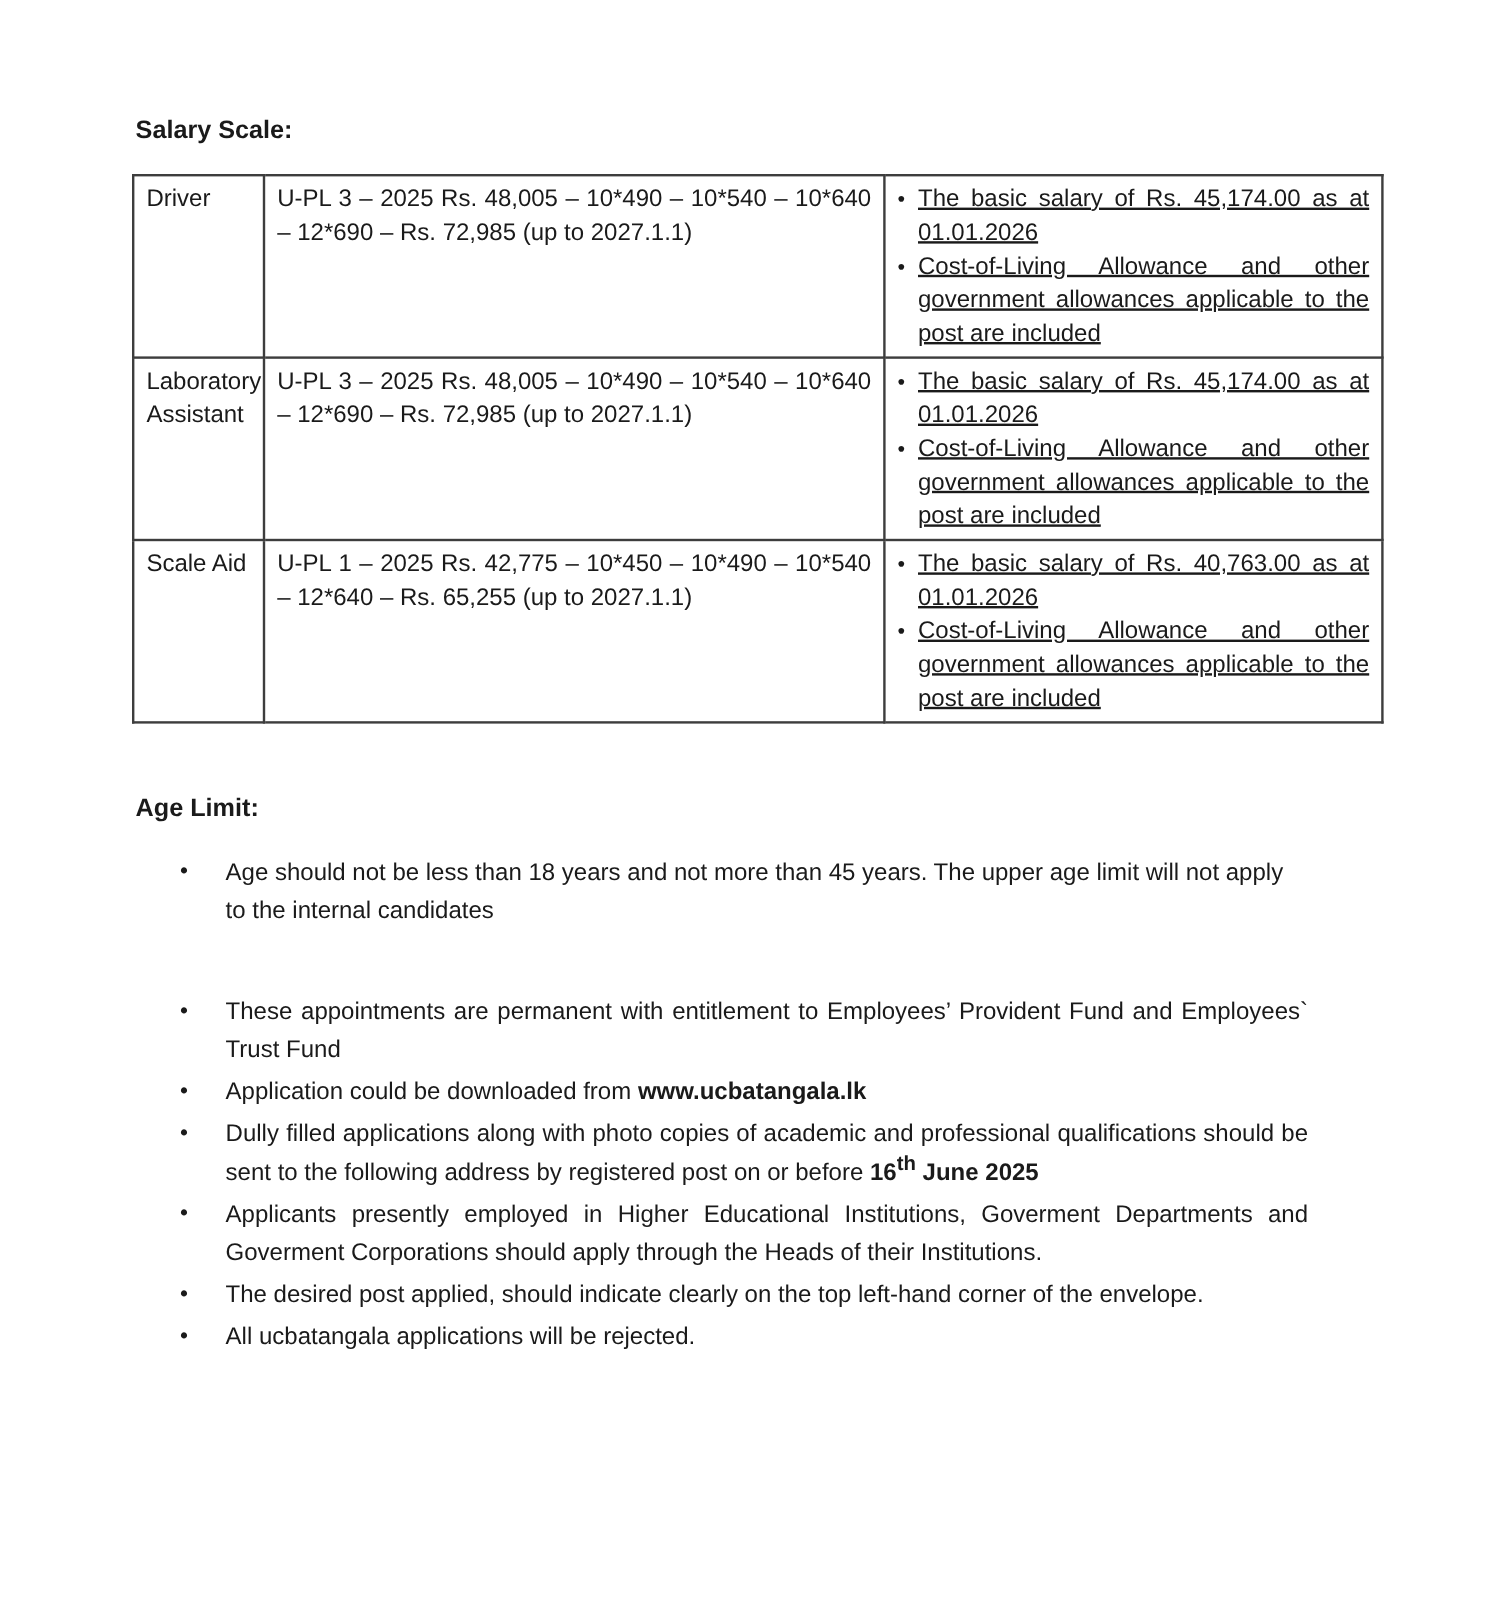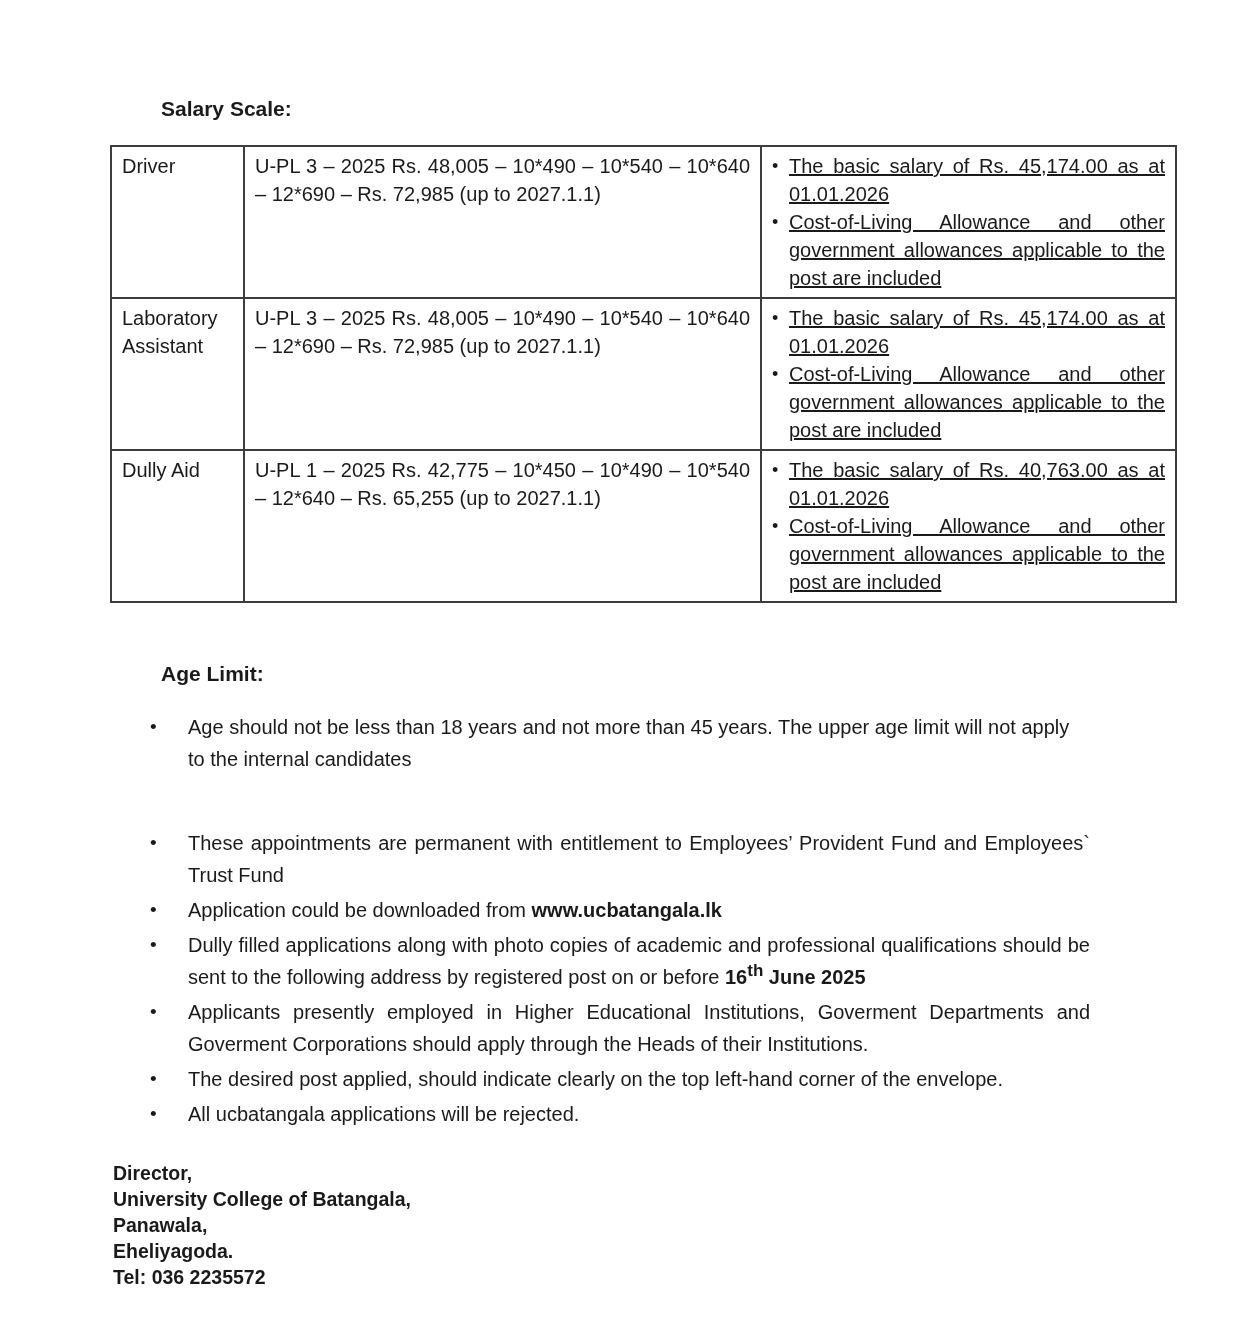--- a/index.html
+++ b/index.html
@@ -16,38 +16,37 @@
   .page {
     position: relative;
     width: 1241px;
     height: 1339px;
     padding: 96px 0 0 113px;
   }
   .heading {
     font-weight: bold;
     font-size: 21px;
     line-height: 26px;
-    margin-left: 48px;
   }
   
   table.salary {
     border-collapse: collapse;
     table-layout: fixed;
     width: 1018px;
     margin-top: 23px;
     margin-left: -3px;
   }
   table.salary td {
     border: 2px solid #3d3d3d;
     vertical-align: top;
     padding: 5px 10px;
     font-size: 20px;
     line-height: 28px;
   }
-  td.post  { width: 133px; }
+  td.post  { width: 109px; }
   td.scale { width: 517px; text-align: justify; }
   td.notes { width: 415px; padding-left: 8px; padding-right: 9px; }
   .nrow  { display: flex; }
   .ndot  { width: 17px; flex: 0 0 17px; font-size: 18px; }
   .ntext { flex: 1; text-align: justify; text-decoration: underline; }
   
   .sec-age   { margin-top: 58px; }
   .sec-other { margin-top: 52px; }
   .blist { margin-top: 24px; }
   .brow  { display: flex; width: 940px; margin-bottom: 3px; }
@@ -95,21 +94,21 @@
               <span class="ndot">•</span>
               <div class="ntext">The basic salary of Rs. 45,174.00 as at 01.01.2026</div>
             </div>
             <div class="nrow">
               <span class="ndot">•</span>
               <div class="ntext">Cost-of-Living Allowance and other government allowances applicable to the post are included</div>
             </div>
           </td>
         </tr>
         <tr>
-          <td class="post">Dully Aid</td>
+          <td class="post">Scale Aid</td>
           <td class="scale">U-PL 1 – 2025 Rs. 42,775 – 10*450 – 10*490 – 10*540 – 12*640 – Rs. 65,255 (up to 2027.1.1)</td>
           <td class="notes">
             <div class="nrow">
               <span class="ndot">•</span>
               <div class="ntext">The basic salary of Rs. 40,763.00 as at 01.01.2026</div>
             </div>
             <div class="nrow">
               <span class="ndot">•</span>
               <div class="ntext">Cost-of-Living Allowance and other government allowances applicable to the post are included</div>
             </div>
@@ -150,21 +149,14 @@
           <span class="bdot">•</span>
           <div class="btext just"><span>The desired post applied, should indicate clearly on the top left-hand corner of the envelope.</span></div>
         </div>
         <div class="brow">
           <span class="bdot">•</span>
           <div class="btext just"><span>All ucbatangala applications will be rejected.</span></div>
         </div>
       </div>
   </div>
 
-  <div class="signature">
-      <div>Director,</div>
-      <div>University College of Batangala,</div>
-      <div>Panawala,</div>
-      <div>Eheliyagoda.</div>
-      <div>Tel: 036 2235572</div>
-    </div>
 
 </div>
 
 </body></html>

